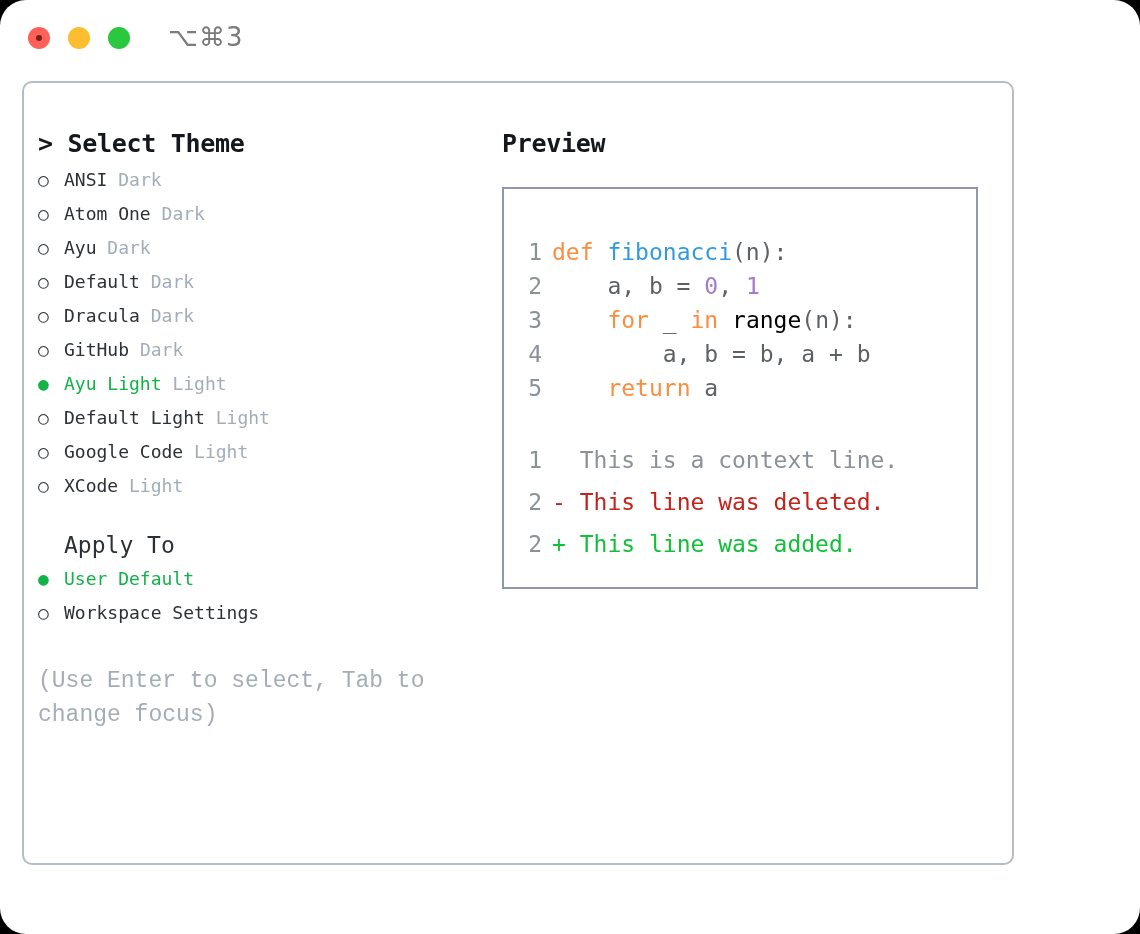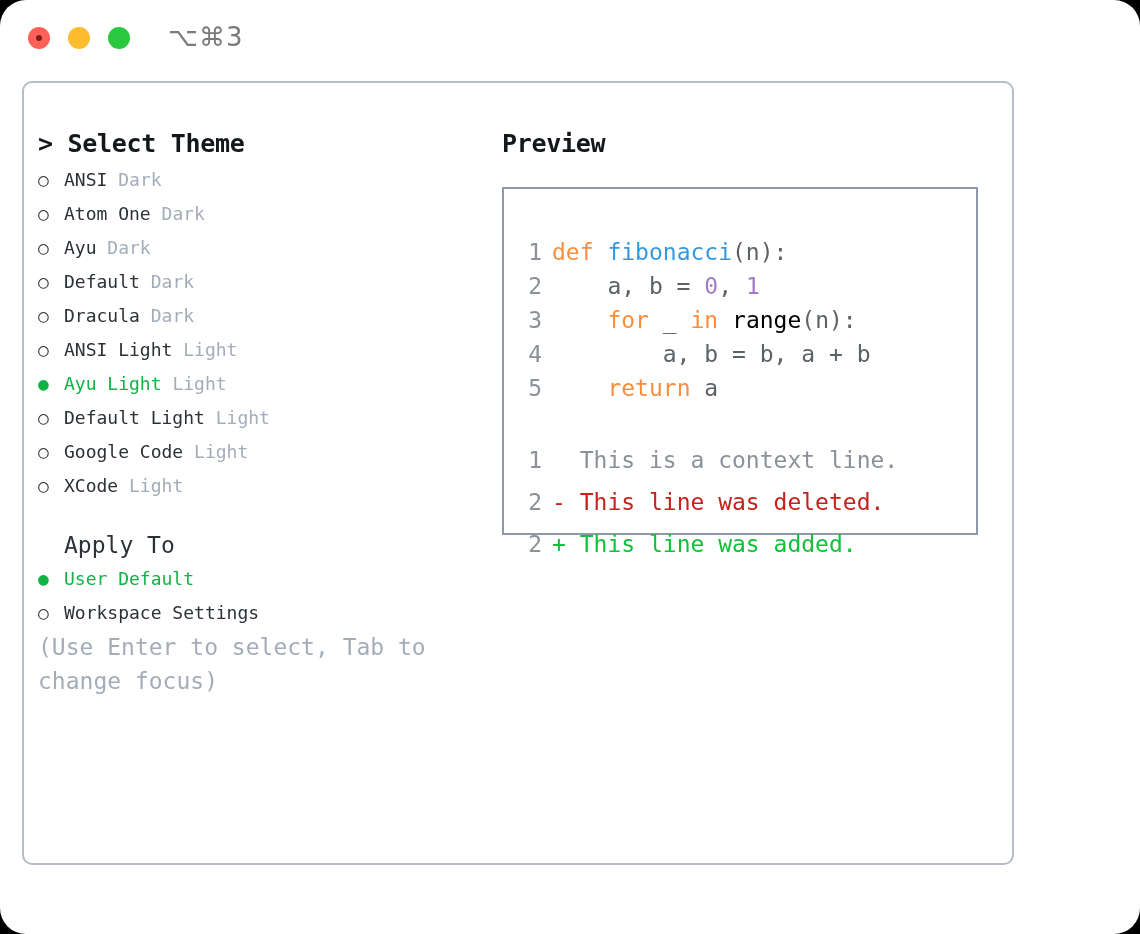--- a/index.html
+++ b/index.html
@@ -113,46 +113,48 @@
   #apply-header {
     font-size: 23px;
     line-height: 34px;
     color: #2b3136;
     white-space: pre;
     padding-left: 26px;
     margin-top: 25px;
   }
 
   #hint {
+    margin-top: 34px;
     font-size: 23px;
     line-height: 34px;
     color: #a3adba;
     width: 400px;
     word-spacing: 0px;
+    font-family: Liberation Mono, monospace;
   }
 
   
   #right-col {
     position: absolute;
     left: 478px;
     top: 42px;
     width: 500px;
   }
   #preview-title {
     font-size: 25px;
     line-height: 38px;
     font-weight: bold;
     color: #14181c;
     letter-spacing: -0.3px;
   }
 
   #preview-box {
     margin-top: 24px;
     width: 476px;
-    height: 348px;
+    height: 402px;
     box-sizing: border-box;
     border: 2px solid #8e9aab;
     background: #ffffff;
     position: relative;
   }
 
   #code-area {
     position: absolute;
     left: 14px;
     top: 46px;
@@ -200,21 +202,21 @@
     <div id="left-col">
 
       <div id="select-theme-header">&gt; Select Theme</div>
 
       <div id="theme-list">
           <div class="row"><span class="marker">○</span><span class="theme-name">ANSI</span><span> </span><span class="theme-variant">Dark</span></div>
           <div class="row"><span class="marker">○</span><span class="theme-name">Atom One</span><span> </span><span class="theme-variant">Dark</span></div>
           <div class="row"><span class="marker">○</span><span class="theme-name">Ayu</span><span> </span><span class="theme-variant">Dark</span></div>
           <div class="row"><span class="marker">○</span><span class="theme-name">Default</span><span> </span><span class="theme-variant">Dark</span></div>
           <div class="row"><span class="marker">○</span><span class="theme-name">Dracula</span><span> </span><span class="theme-variant">Dark</span></div>
-          <div class="row"><span class="marker">○</span><span class="theme-name">ANSI Light</span><span> </span><span class="theme-variant">Light</span></div>
+          <div class="row"><span class="marker">○</span><span class="theme-name">GitHub</span><span> </span><span class="theme-variant">Dark</span></div>
           <div class="row"><span class="marker sel">●</span><span class="theme-name sel">Ayu Light</span><span> </span><span class="theme-variant">Light</span></div>
           <div class="row"><span class="marker">○</span><span class="theme-name">Default Light</span><span> </span><span class="theme-variant">Light</span></div>
           <div class="row"><span class="marker">○</span><span class="theme-name">Google Code</span><span> </span><span class="theme-variant">Light</span></div>
           <div class="row"><span class="marker">○</span><span class="theme-name">XCode</span><span> </span><span class="theme-variant">Light</span></div>
         </div>
 
       <div id="apply-header">Apply To</div>
 
       <div id="apply-list">
           <div class="row"><span class="marker sel">●</span><span class="theme-name sel">User Default</span></div>

